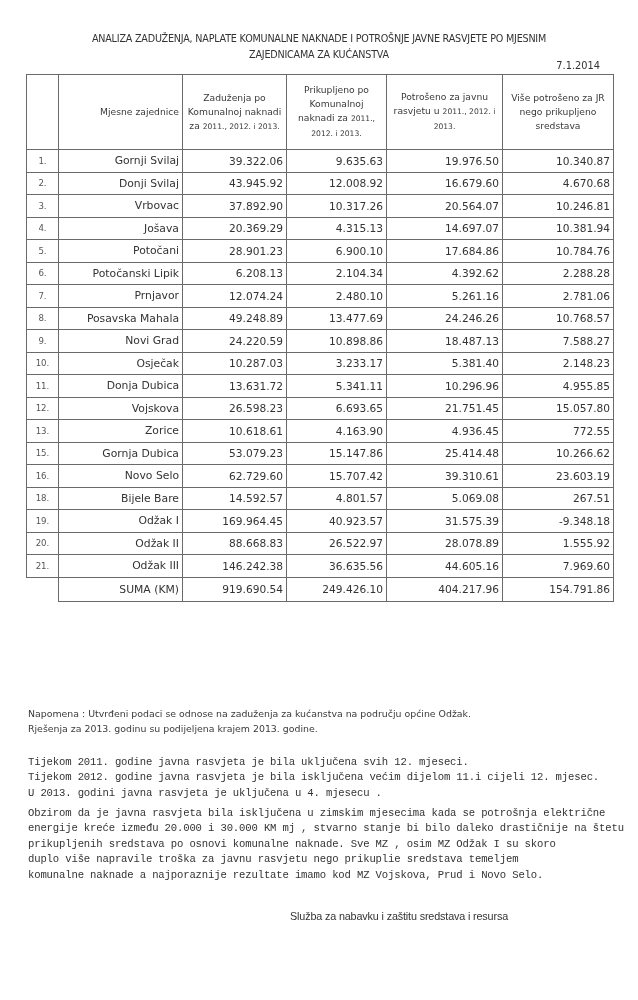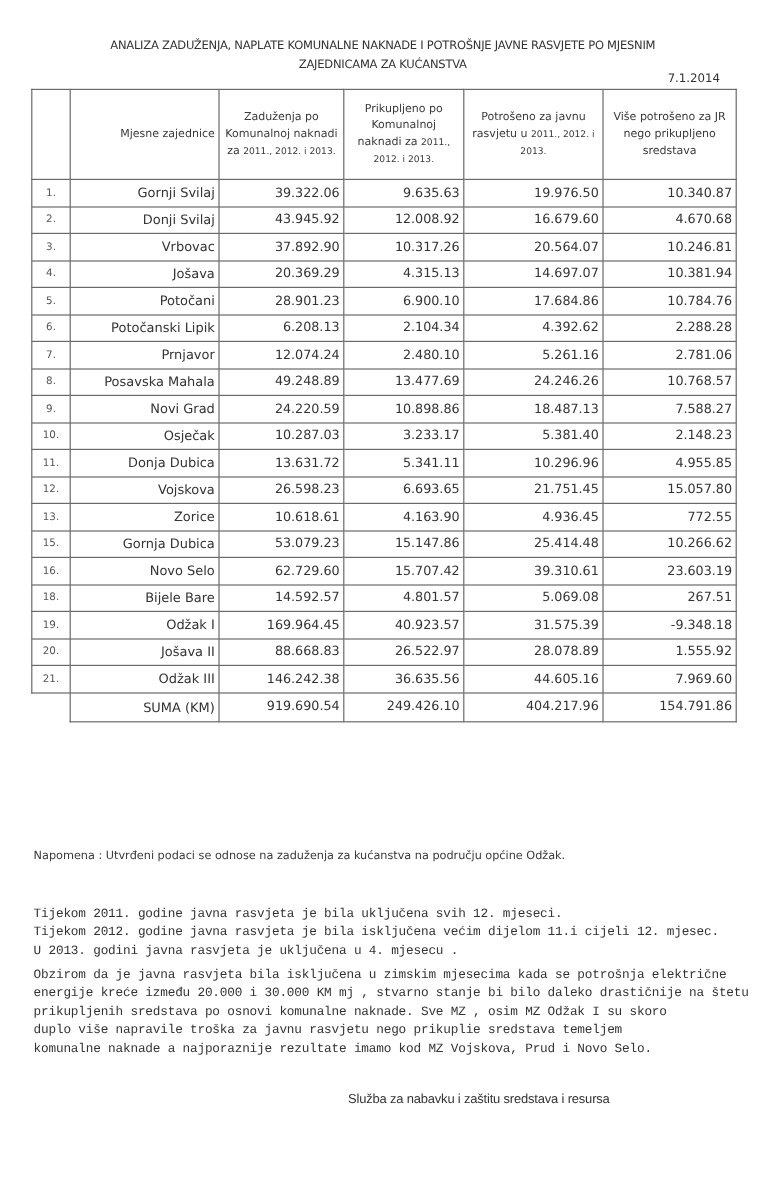--- a/index.html
+++ b/index.html
@@ -301,21 +301,21 @@
       <tr>
         <td class="num">19.</td>
         <td class="name">Odžak I</td>
         <td class="val">169.964.45</td>
         <td class="val">40.923.57</td>
         <td class="val">31.575.39</td>
         <td class="val">-9.348.18</td>
       </tr>
       <tr>
         <td class="num">20.</td>
-        <td class="name">Jošava II</td>
+        <td class="name">Odžak II</td>
         <td class="val">88.668.83</td>
         <td class="val">26.522.97</td>
         <td class="val">28.078.89</td>
         <td class="val">1.555.92</td>
       </tr>
       <tr>
         <td class="num">21.</td>
         <td class="name">Odžak III</td>
         <td class="val">146.242.38</td>
         <td class="val">36.635.56</td>
@@ -328,20 +328,21 @@
       <td class="val">919.690.54</td>
       <td class="val">249.426.10</td>
       <td class="val">404.217.96</td>
       <td class="val">154.791.86</td>
     </tr>
   </tbody>
 </table>
 
 <div class="notes">
   <span class="line">Napomena : Utvrđeni  podaci se odnose na zaduženja za kućanstva na području općine Odžak.</span>
+  <span class="line">Rješenja za 2013. godinu su podijeljena krajem 2013. godine.</span>
 </div>
 
 <div class="para para1">
   <span class="line">Tijekom 2011. godine javna rasvjeta je bila uključena svih 12. mjeseci.</span>
   <span class="line">Tijekom 2012. godine javna rasvjeta je bila isključena većim dijelom 11.i cijeli 12. mjesec.</span>
   <span class="line">U 2013. godini javna rasvjeta je uključena u 4. mjesecu .</span>
 </div>
 
 <div class="para para2">
   <span class="line">Obzirom da je javna rasvjeta bila isključena u zimskim mjesecima  kada se potrošnja električne</span>

